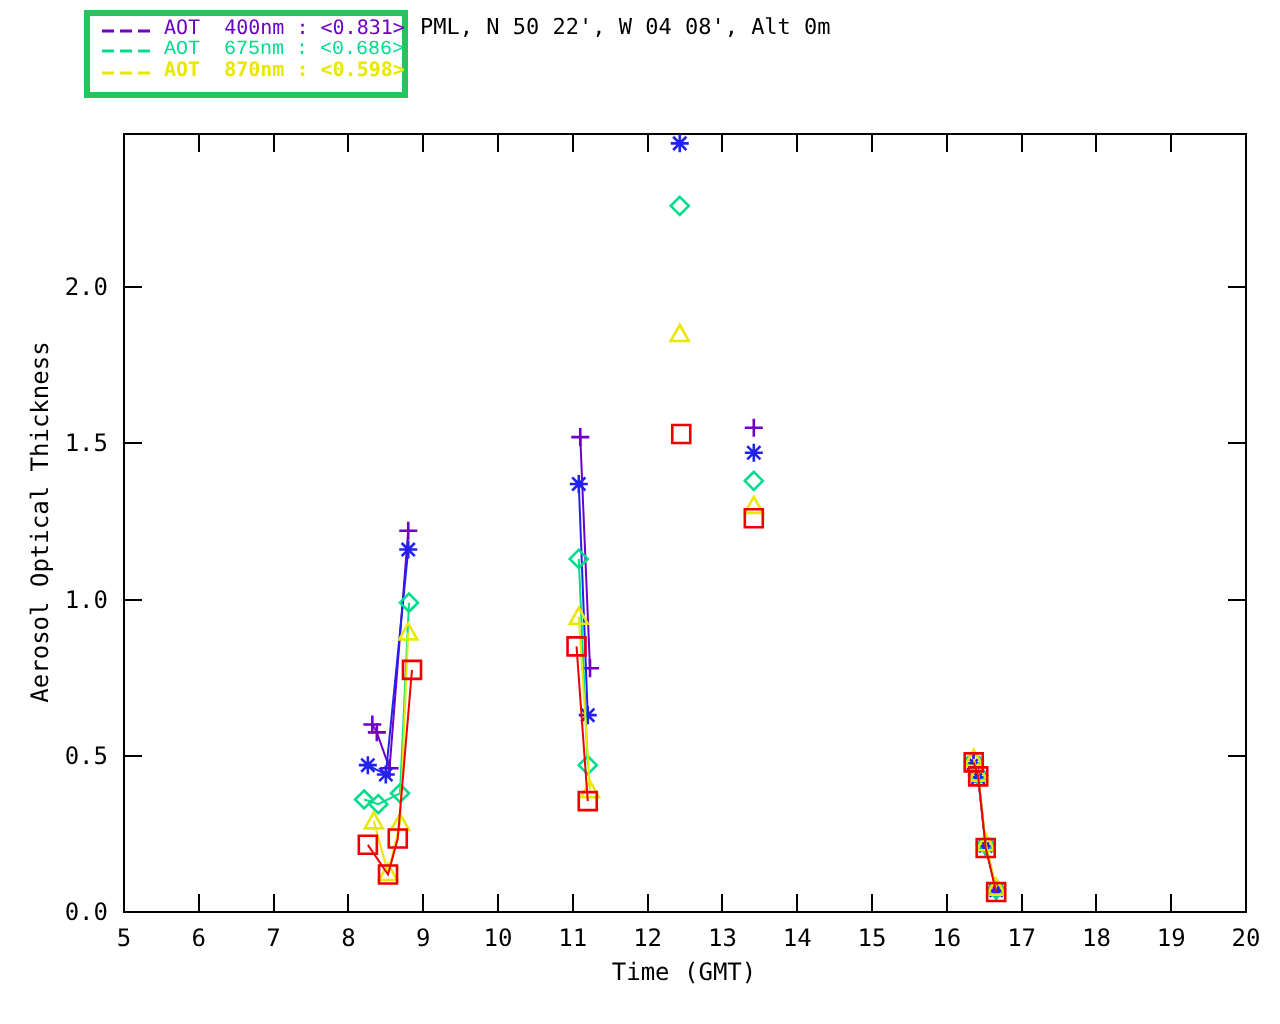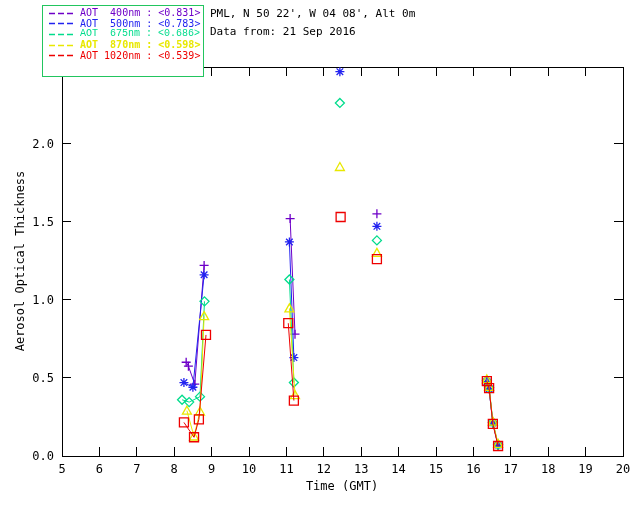--- a/index.html
+++ b/index.html
@@ -2,21 +2,21 @@
 <html><head>
 <meta charset="utf-8">
 <style>
   html,body{margin:0;padding:0;background:#ffffff;}
   .canvas{position:relative;width:640px;height:512px;background:#ffffff;overflow:hidden;
           font-family:"DejaVu Sans Mono", monospace;}
   svg{position:absolute;left:0;top:0;}
   .hdr{position:absolute;left:210px;color:#000;font-size:11px;white-space:pre;}
   .hdr1{top:7px;}
   .hdr2{top:25px;}
-  .legend{position:absolute;left:42px;top:5px;width:162px;height:72px;border:1px solid #22c55e;
+  .legend{position:absolute;left:42px;top:5px;width:162px;height:44px;border:3px solid #22c55e;
           box-sizing:border-box;padding:2px 0 0 5px;background:#fff;}
   .legend-row{display:flex;align-items:center;height:10.6px;}
   .legend-row svg{position:static;flex:0 0 auto;}
   .ltext{font-size:10px;white-space:pre;margin-left:5px;line-height:10px;}
   text{font-family:"DejaVu Sans Mono", monospace;fill:#000;}
 </style>
 </head>
 <body>
 
 <div class="canvas">
@@ -179,40 +179,27 @@
 
   <div class="legend">
     <div class="legend-row">
       <svg width="27" height="5">
           <line class="dl" x1="1" y1="2.5" x2="26" y2="2.5" stroke-width="1.4" stroke-dasharray="6 3" stroke="#6E00C8"></line>
         </svg>
       <span class="ltext" style="color: rgb(110, 0, 200);">AOT  400nm : &lt;0.831&gt;</span>
     </div>
     <div class="legend-row">
       <svg width="27" height="5">
-          <line class="dl" x1="1" y1="2.5" x2="26" y2="2.5" stroke-width="1.4" stroke-dasharray="6 3" stroke="#2222F0"></line>
-        </svg>
-      <span class="ltext" style="color: rgb(34, 34, 240);">AOT  500nm : &lt;0.783&gt;</span>
-    </div>
-    <div class="legend-row">
-      <svg width="27" height="5">
           <line class="dl" x1="1" y1="2.5" x2="26" y2="2.5" stroke-width="1.4" stroke-dasharray="6 3" stroke="#00DC8C"></line>
         </svg>
       <span class="ltext" style="color: rgb(0, 220, 140); font-family: Liberation Mono, monospace;">AOT  675nm : &lt;0.686&gt;</span>
     </div>
     <div class="legend-row">
       <svg width="27" height="5">
           <line class="dl" x1="1" y1="2.5" x2="26" y2="2.5" stroke-width="1.4" stroke-dasharray="6 3" stroke="#E8E800"></line>
         </svg>
       <span class="ltext" style="color: rgb(232, 232, 0); font-weight: bold;">AOT  870nm : &lt;0.598&gt;</span>
     </div>
-    <div class="legend-row">
-      <svg width="27" height="5">
-          <line class="dl" x1="1" y1="2.5" x2="26" y2="2.5" stroke-width="1.4" stroke-dasharray="6 3" stroke="#EE0000"></line>
-        </svg>
-      <span class="ltext" style="color: rgb(238, 0, 0);">AOT 1020nm : &lt;0.539&gt;</span>
-    </div>
   </div>
 
   <div class="hdr hdr1">PML, N 50 22', W 04 08', Alt 0m</div>
-  <div class="hdr hdr2">Data from: 21 Sep 2016</div>
 
 </div>
 
 </body></html>

